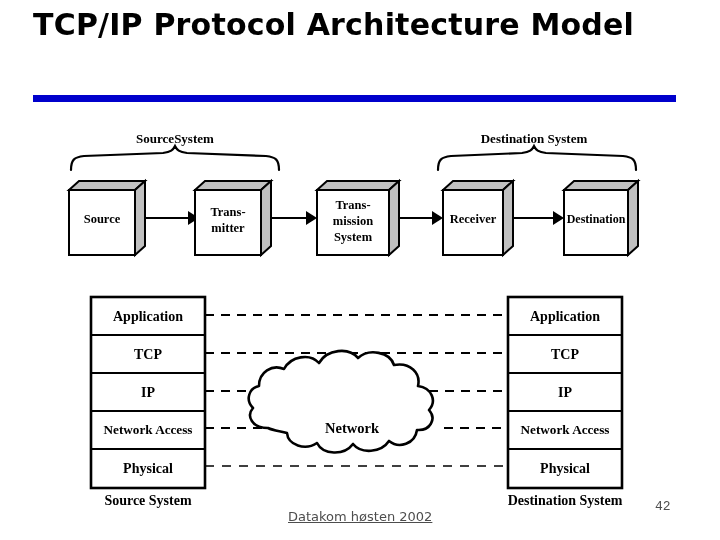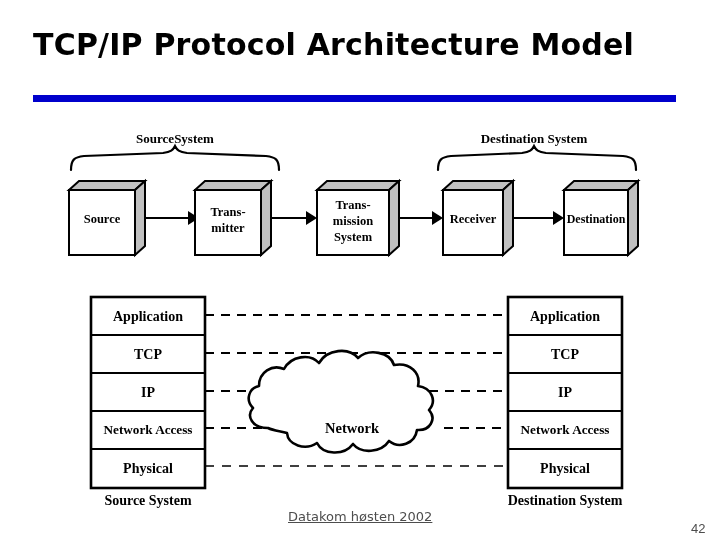--- a/index.html
+++ b/index.html
@@ -12,21 +12,21 @@
     height: 540px;
     position: relative;
     overflow: hidden;
     font-family: "Liberation Sans", sans-serif;
   }
 
   
   #slide-title {
     position: absolute;
     left: 33px;
-    top: 28px;
+    top: 8px;
     width: 640px;
     font-family: "DejaVu Sans", sans-serif;
     font-weight: bold;
     font-size: 30px;
     line-height: 34px;
     letter-spacing: 0.2px;
     color: #000000;
     white-space: pre-wrap;
   }
   #title-rule {
@@ -54,25 +54,24 @@
     top: 509px;
     font-family: "DejaVu Sans", sans-serif;
     font-size: 13px;
     color: #4d4d4d;
     white-space: nowrap;
     text-decoration: underline;
   }
   #footer-page {
     position: absolute;
     left: 655px;
-    top: 521px;
-    font-family: Liberation Sans, sans-serif;
+    top: 499px;
+    font-family: Liberation Mono, monospace;
     font-size: 13px;
     color: #4d4d4d;
-    margin-left: 36px;
   }
 
   
   .dg-serif {
     font-family: "Liberation Serif", "DejaVu Serif", serif;
     font-weight: bold;
     fill: #000000;
   }
 </style>
 </head>

